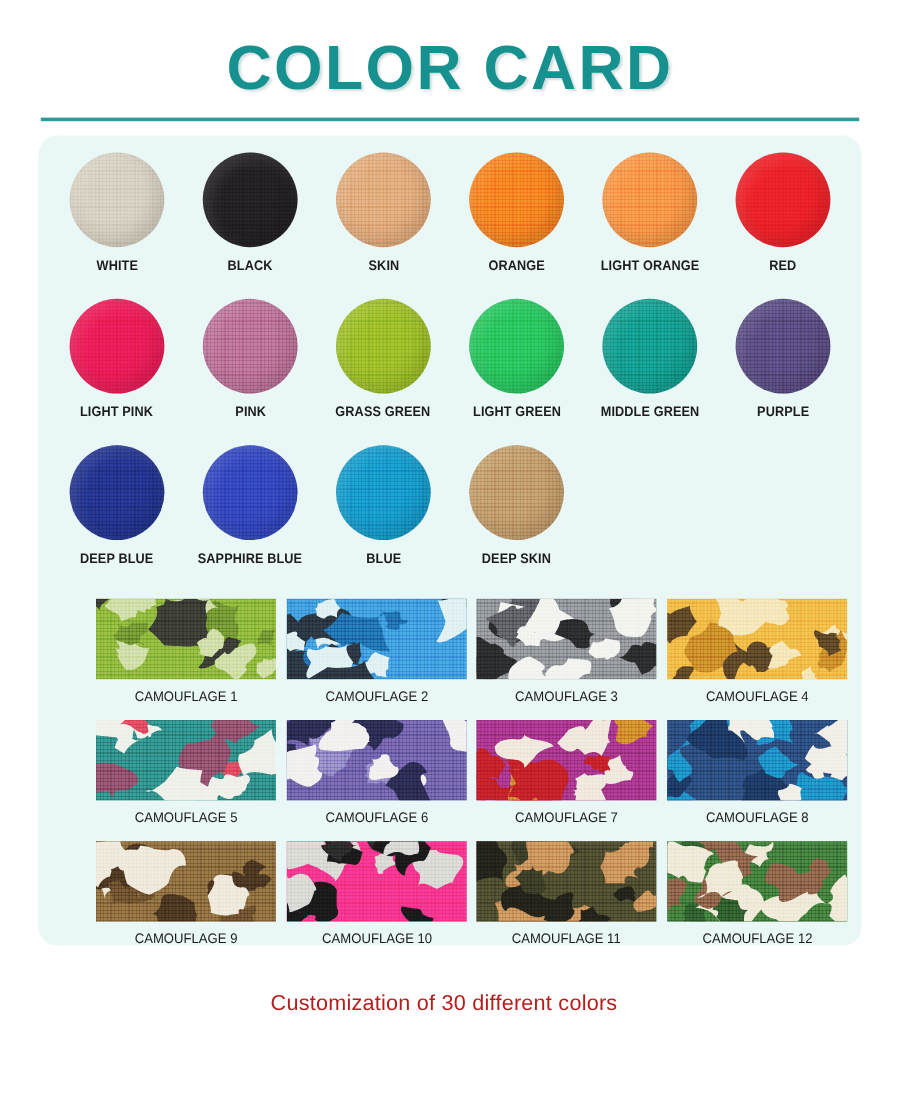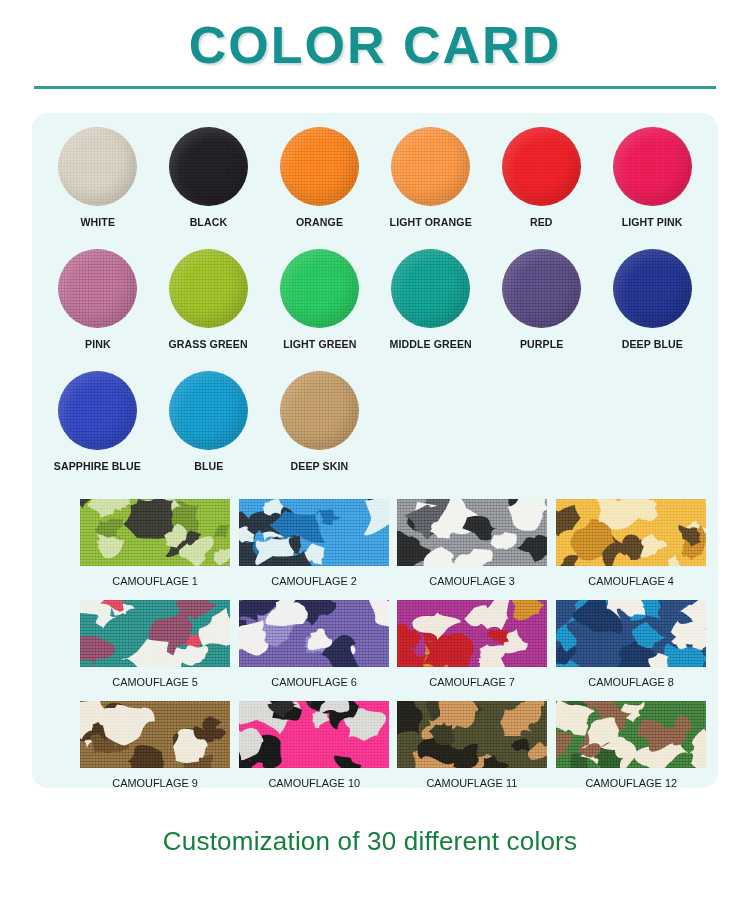--- a/index.html
+++ b/index.html
@@ -14,21 +14,21 @@
   }
 
   .page {
     width: 750px;
     height: 916px;
     position: relative;
   }
 
   
   .header {
-    padding-top: 18px;
+    padding-top: 30px;
     text-align: center;
   }
 
   .title {
     font-family: "Liberation Sans", sans-serif;
     font-size: 52px;
     font-weight: bold;
     letter-spacing: 2px;
     color: #16918f;
     text-shadow: 2px 2px 2px rgba(150,180,180,0.45);
@@ -155,22 +155,22 @@
   }
 
   
   .footer {
     text-align: center;
     margin-top: 24px;
     padding-right: 10px;
   }
 
   .footer-text {
-    font-size: 26px;
-    color: #15803d;
+    font-size: 18px;
+    color: #b91c1c;
     font-family: "Liberation Sans", sans-serif;
     letter-spacing: 0.2px;
   }
 
   svg { display: block; }
 </style>
 </head>
 <body>
 
 <div class="page">
@@ -183,20 +183,24 @@
   <div class="panel">
 
     <div class="solid-grid">
         <div class="swatch-cell">
           <div class="circle" style="background: rgb(214, 207, 192);"></div>
           <div class="swatch-label">WHITE</div>
         </div>
         <div class="swatch-cell">
           <div class="circle" style="background: rgb(33, 31, 34);"></div>
           <div class="swatch-label">BLACK</div>
+        </div>
+        <div class="swatch-cell">
+          <div class="circle" style="background: rgb(224, 168, 120);"></div>
+          <div class="swatch-label">SKIN</div>
         </div>
         <div class="swatch-cell">
           <div class="circle" style="background: rgb(245, 127, 32);"></div>
           <div class="swatch-label">ORANGE</div>
         </div>
         <div class="swatch-cell">
           <div class="circle" style="background: rgb(247, 146, 68);"></div>
           <div class="swatch-label">LIGHT ORANGE</div>
         </div>
         <div class="swatch-cell">

